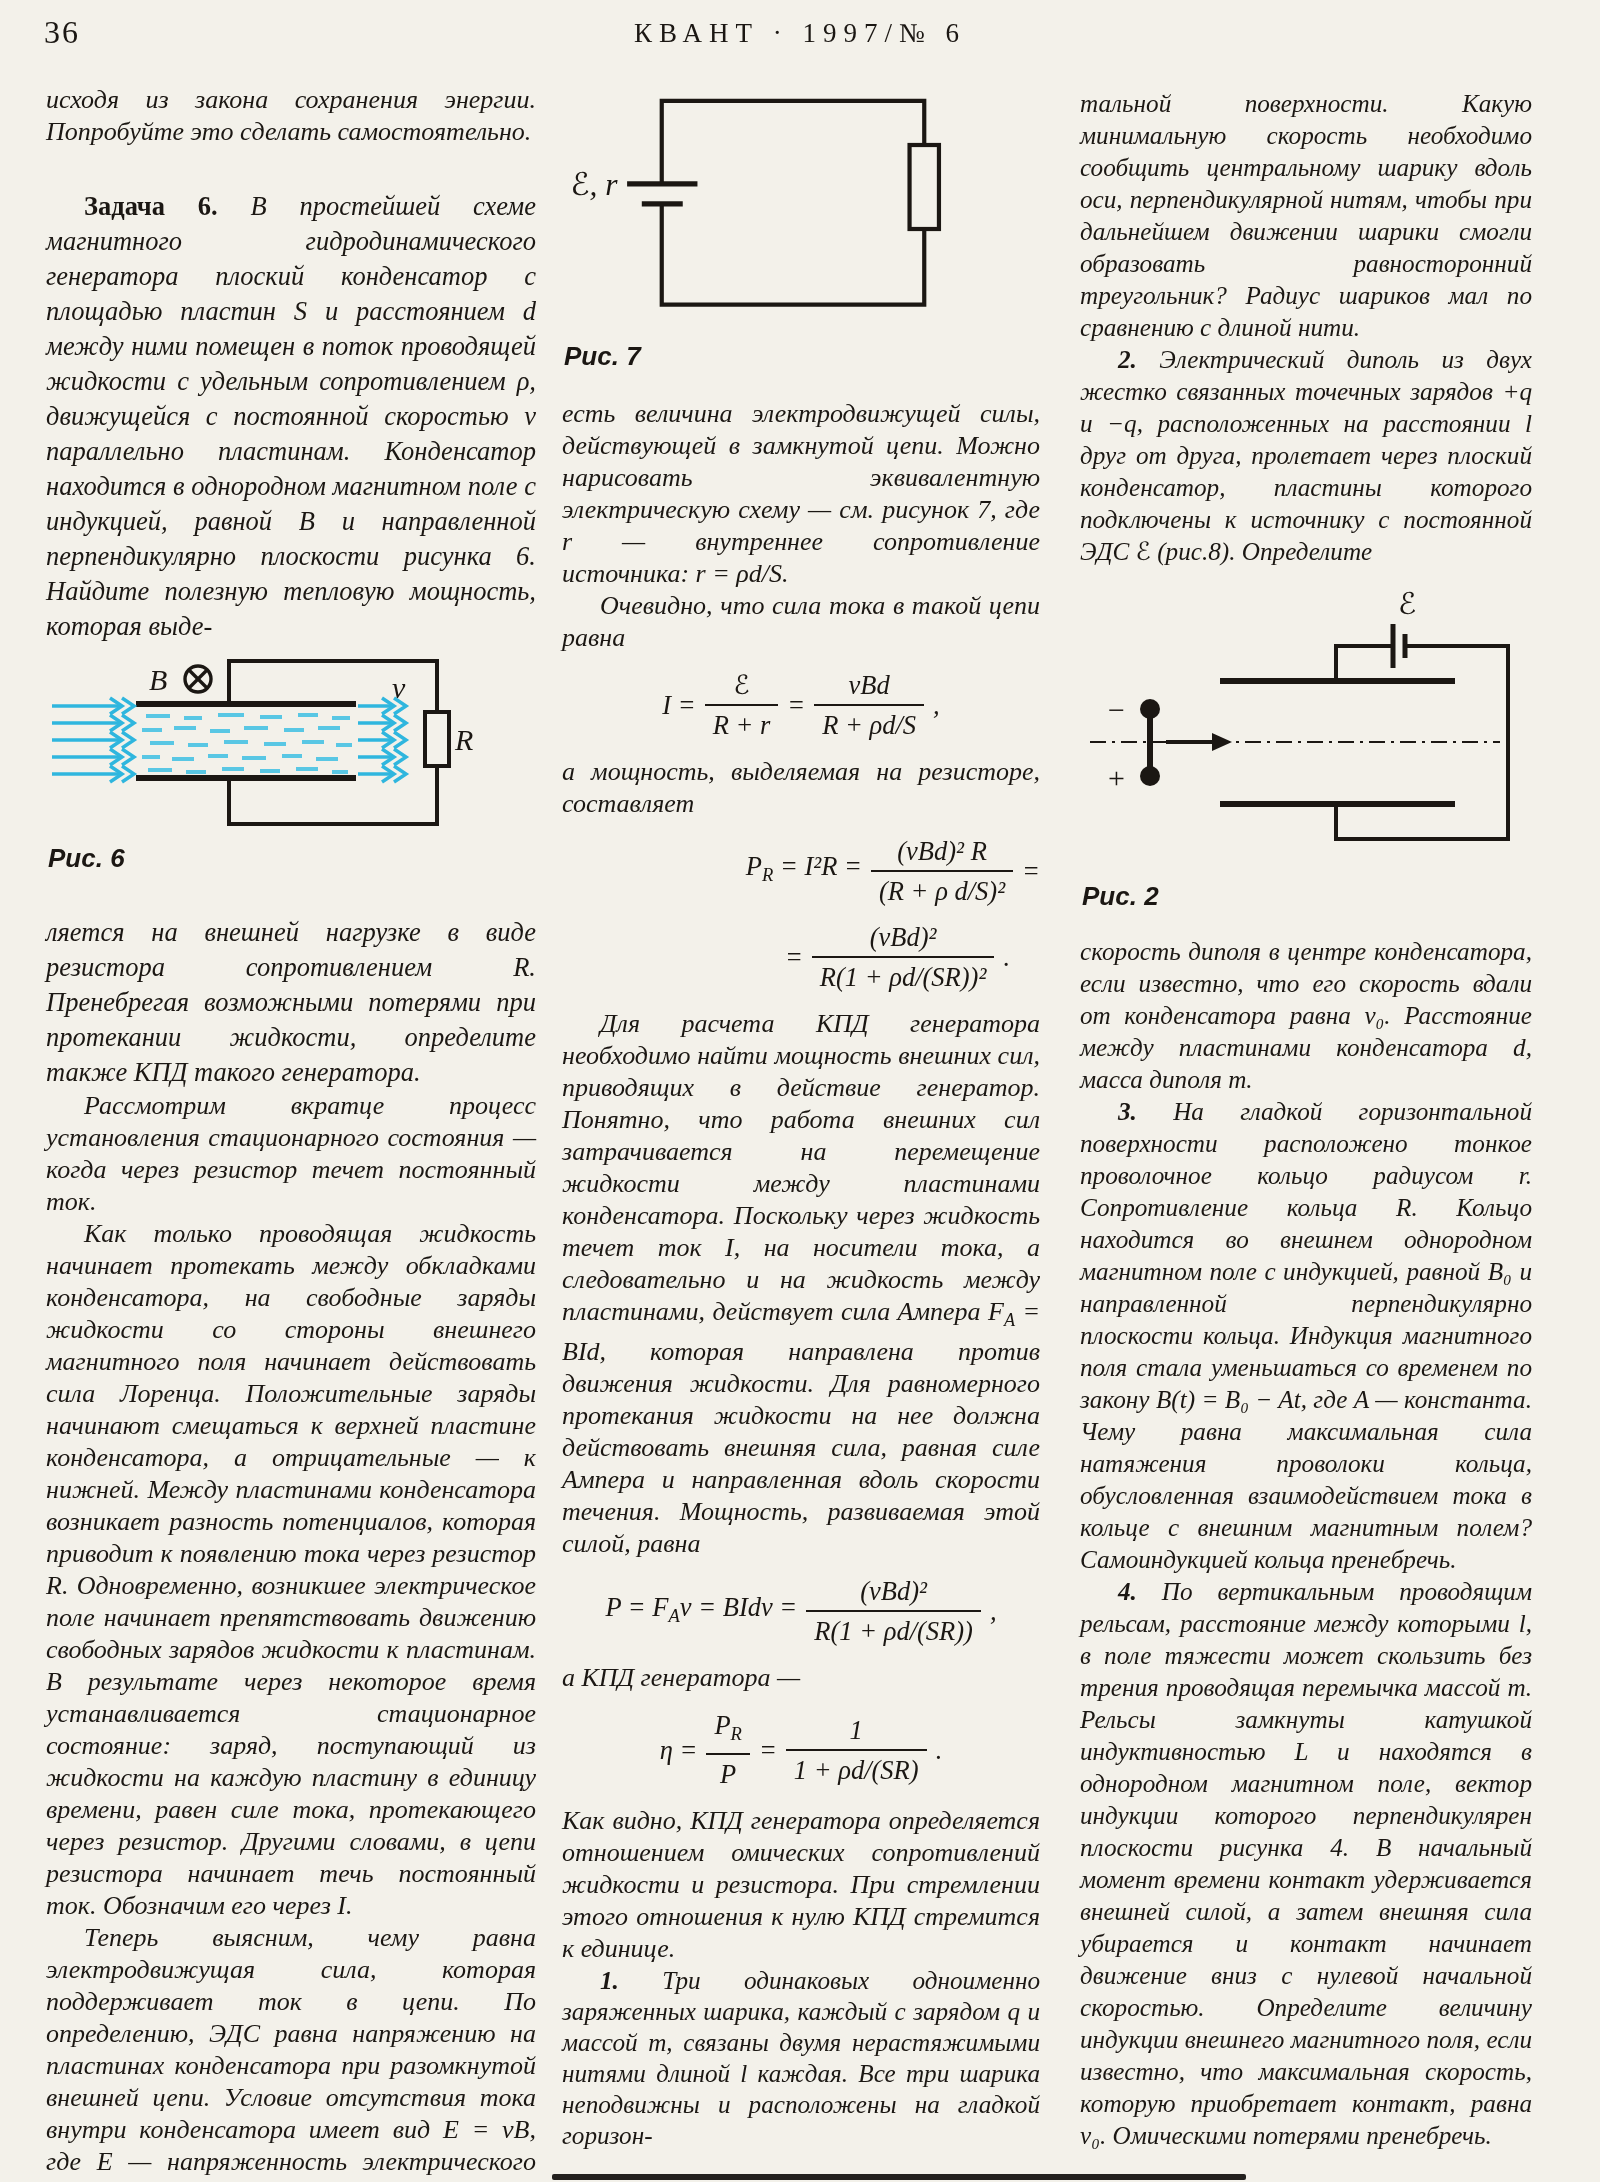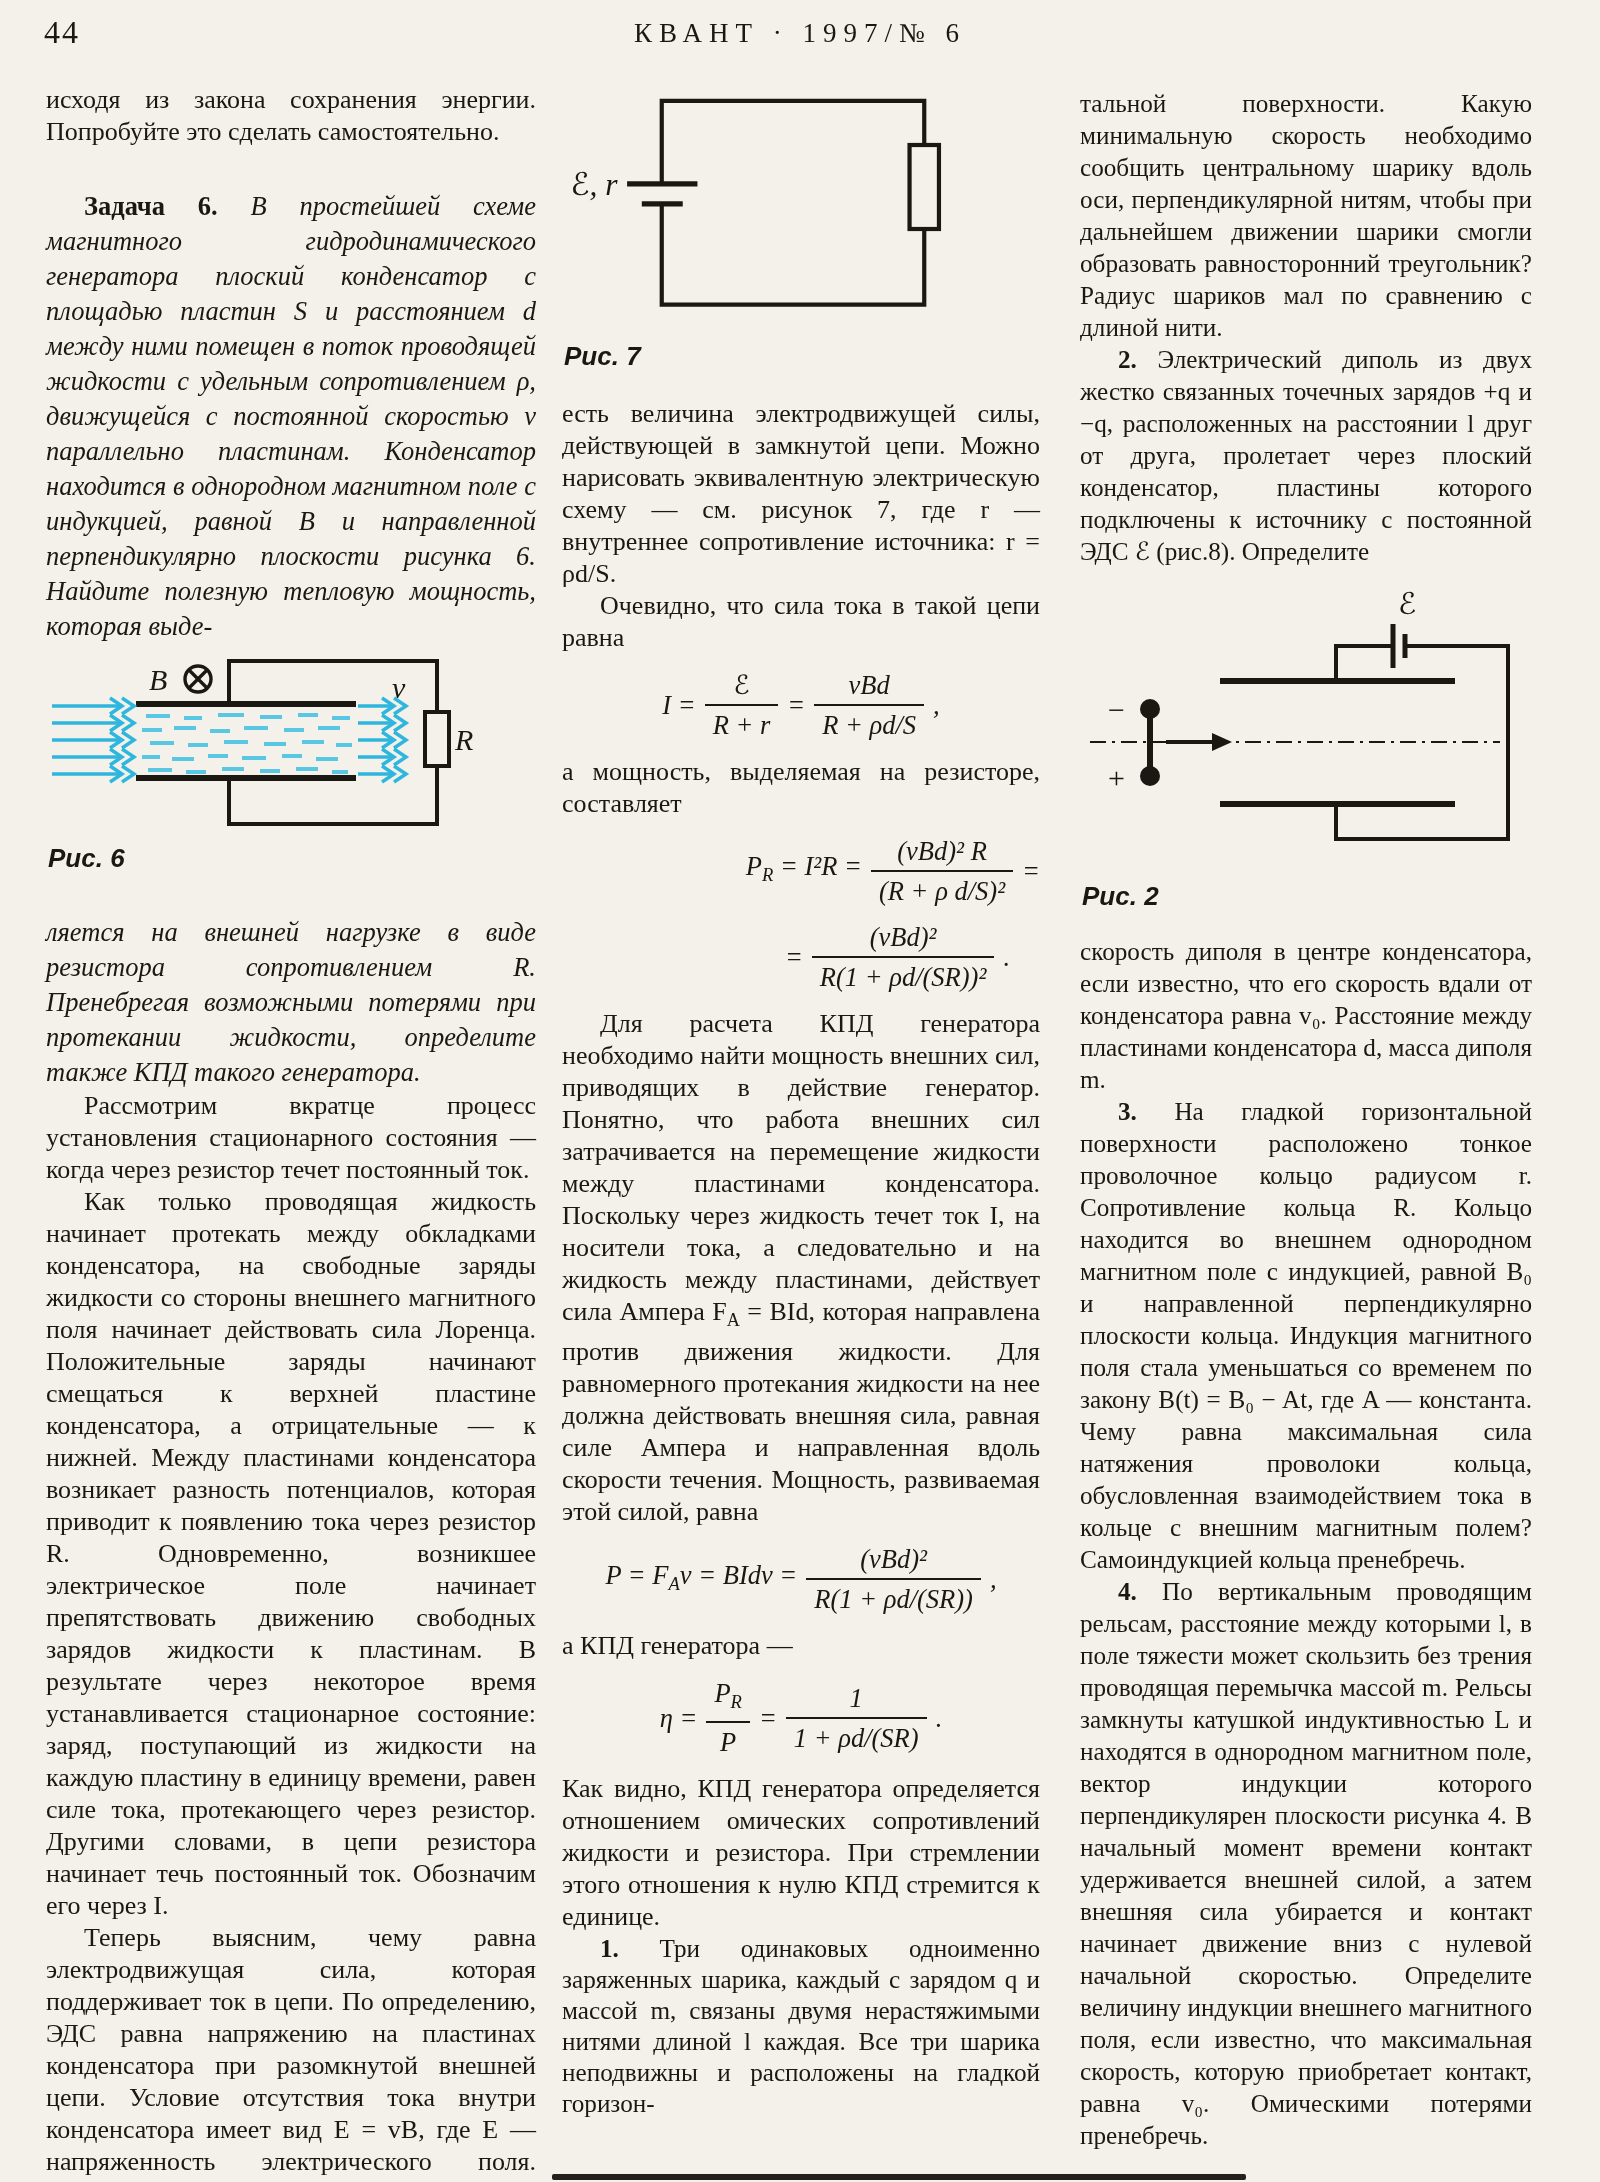--- a/index.html
+++ b/index.html
@@ -11,21 +11,21 @@
   .pagenum{position:absolute;left:44px;top:14px;font-size:32px;letter-spacing:2px;}
   .journal{position:absolute;left:0;top:18px;width:1600px;text-align:center;
            font-size:27px;letter-spacing:7px;}
 
   
   .col{position:absolute;text-align:justify;font-size:26px;line-height:32px;}
   #col-left{left:46px;top:84px;width:490px;}
   #col-mid{left:562px;top:78px;width:478px;}
   #col-right{left:1080px;top:88px;width:452px;font-size:25.2px;line-height:32px;}
 
-  p{margin:0;}
+  p{margin:0;font-style:italic;}
   .indent{text-indent:38px;}
   .task{font-style:italic;font-size:26.5px;line-height:35px;margin-top:41px;}
   .task b{font-style:normal;}
   .exo{font-size:25.2px;line-height:31px;}
   .lead{font-weight:bold;}
   .head-ex{font-weight:bold;margin:26px 0 14px 38px;font-size:26px;}
 
   
   .fig{margin:10px 0 4px 0;}
   .figcap{font-family:"Liberation Sans","DejaVu Sans",sans-serif;font-style:italic;
@@ -49,21 +49,21 @@
   .frac .den{display:block;padding:4px 8px 0;}
   sub{font-size:70%;}
 
   .scan-line{position:absolute;left:552px;top:2174px;width:694px;height:6px;background:#23211e;border-radius:2px;}
 </style>
 </head>
 <body>
 
 <div id="page">
 
-  <div class="pagenum">44</div>
+  <div class="pagenum">36</div>
   <div class="journal">КВАНТ · 1997/№ 6</div>
 
   <div class="col" id="col-left">
     <p>исходя из закона сохранения энергии. Попробуйте это сделать самостоятельно.</p>
 
     <p class="task indent"><b>Задача 6.</b><span> В простейшей схеме магнитного гидродинамического генератора плоский конденсатор с площадью пластин S и расстоянием d между ними помещен в поток проводящей жидкости с удельным сопротивлением ρ, движущейся с постоянной скоростью v параллельно пластинам. Конденсатор находится в однородном магнитном поле с индукцией, равной B и направленной перпендикулярно плоскости рисунка 6. Найдите полезную тепловую мощность, которая выде-</span></p>
 
     <div class="fig">
       <svg width="452" height="182" viewBox="0 0 452 182">
         <defs>

